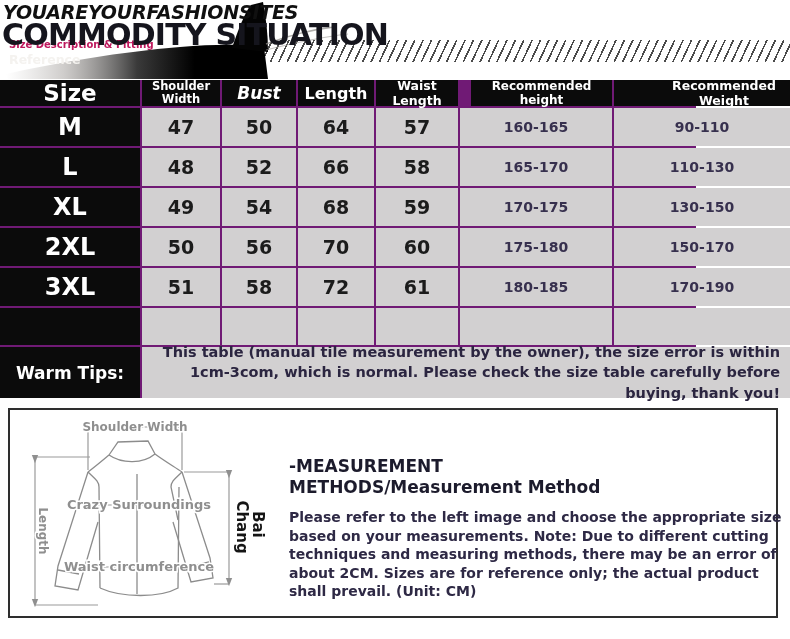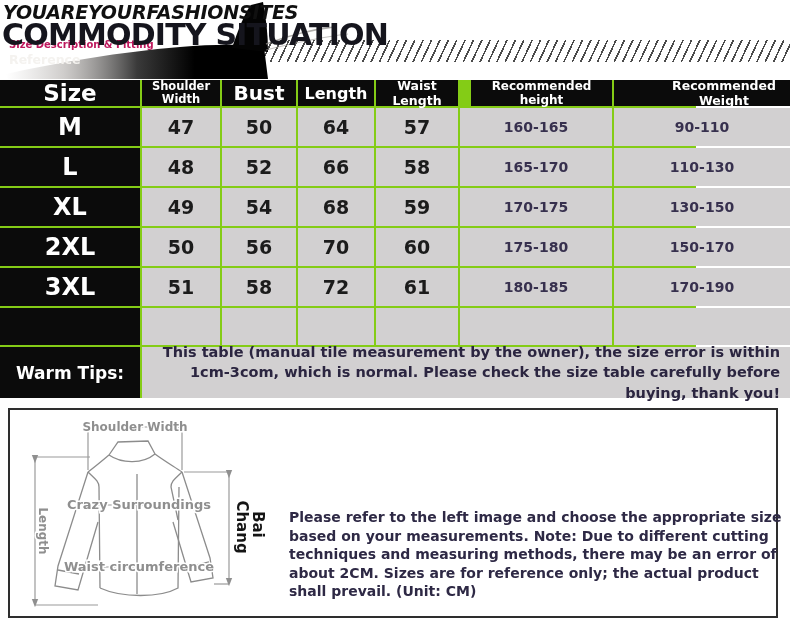--- a/index.html
+++ b/index.html
@@ -12,27 +12,27 @@
   .big-title{position:absolute;left:2px;top:17px;font-size:30px;font-weight:800;color:#15151d;letter-spacing:-0.8px;z-index:4;}
   .brush-svg{position:absolute;left:0;top:0;z-index:2;}
   .sub1{position:absolute;left:9px;top:39px;font-size:10px;font-weight:700;color:#be185d;z-index:3;white-space:nowrap;}
   .sub2{position:absolute;left:9px;top:52px;font-size:12.5px;font-weight:700;color:#f4f2ef;z-index:3;}
   .hatch{position:absolute;left:263px;top:40px;width:527px;height:22px;z-index:1;
     background:repeating-linear-gradient(115deg,#4b4b4b 0 1.6px,transparent 1.6px 7.6px);}
   
   .size-table{position:absolute;left:0;top:80px;width:696px;display:grid;
     grid-template-columns:140px 78px 74px 76px 82px 152px 176px;
     grid-template-rows:26px 38px 38px 38px 38px 38px 37px 51px;
-    gap:2px;background:#84cc16;}
+    gap:2px;background:#701a75;}
   .size-table .row{display:contents;}
   .cell{display:flex;align-items:center;justify-content:center;text-align:center;font-weight:700;}
   .hcell{background:#0b0b0b;color:#ffffff;}
   .h-size{font-size:23px;}
   .h-shoulder{font-size:11.5px;line-height:1.15;}
-  .h-bust{font-size:20px;}
+  .h-bust{font-size:17px;font-style:italic;}
   .h-length{font-size:16px;}
   .h-sleeve{font-size:12.5px;}
   .h-recheight{font-size:12px;margin-left:11px;}
   .h-recweight{font-size:12.5px;padding-left:44px;}
   .szcell{background:#0b0b0b;color:#ffffff;font-size:24px;}
   .vcell{background:#d2d0d1;color:#1b1b1b;font-size:19px;}
   .acell{background:#d2d0d1;color:#37304e;font-size:14px;}
   .ecell{background:#d2d0d1;}
   .ecell-size{background:#0b0b0b;}
   .warm-label{background:#0b0b0b;color:#ffffff;font-size:17px;}
@@ -197,16 +197,17 @@
       <text x="129" y="99" text-anchor="middle" class="glabel" font-size="13">Crazy Surroundings</text>
       <text x="129" y="161" text-anchor="middle" class="glabel" font-size="13">Waist circumference</text>
       <g transform="translate(243,117) rotate(90)">
         <text text-anchor="middle" font-size="15" font-weight="700" fill="#151515">
           <tspan x="0" y="0">Bai</tspan>
           <tspan x="0" y="16">Chang</tspan>
         </text>
       </g>
     </svg>
 
+    <div class="m-title">-MEASUREMENT METHODS/Measurement Method</div>
     <div class="m-body">Please refer to the left image and choose the appropriate size based on your measurements. Note: Due to different cutting techniques and measuring methods, there may be an error of about 2CM. Sizes are for reference only; the actual product shall prevail. (Unit: CM)</div>
   </div>
 
 </div>
 
 </body></html>

